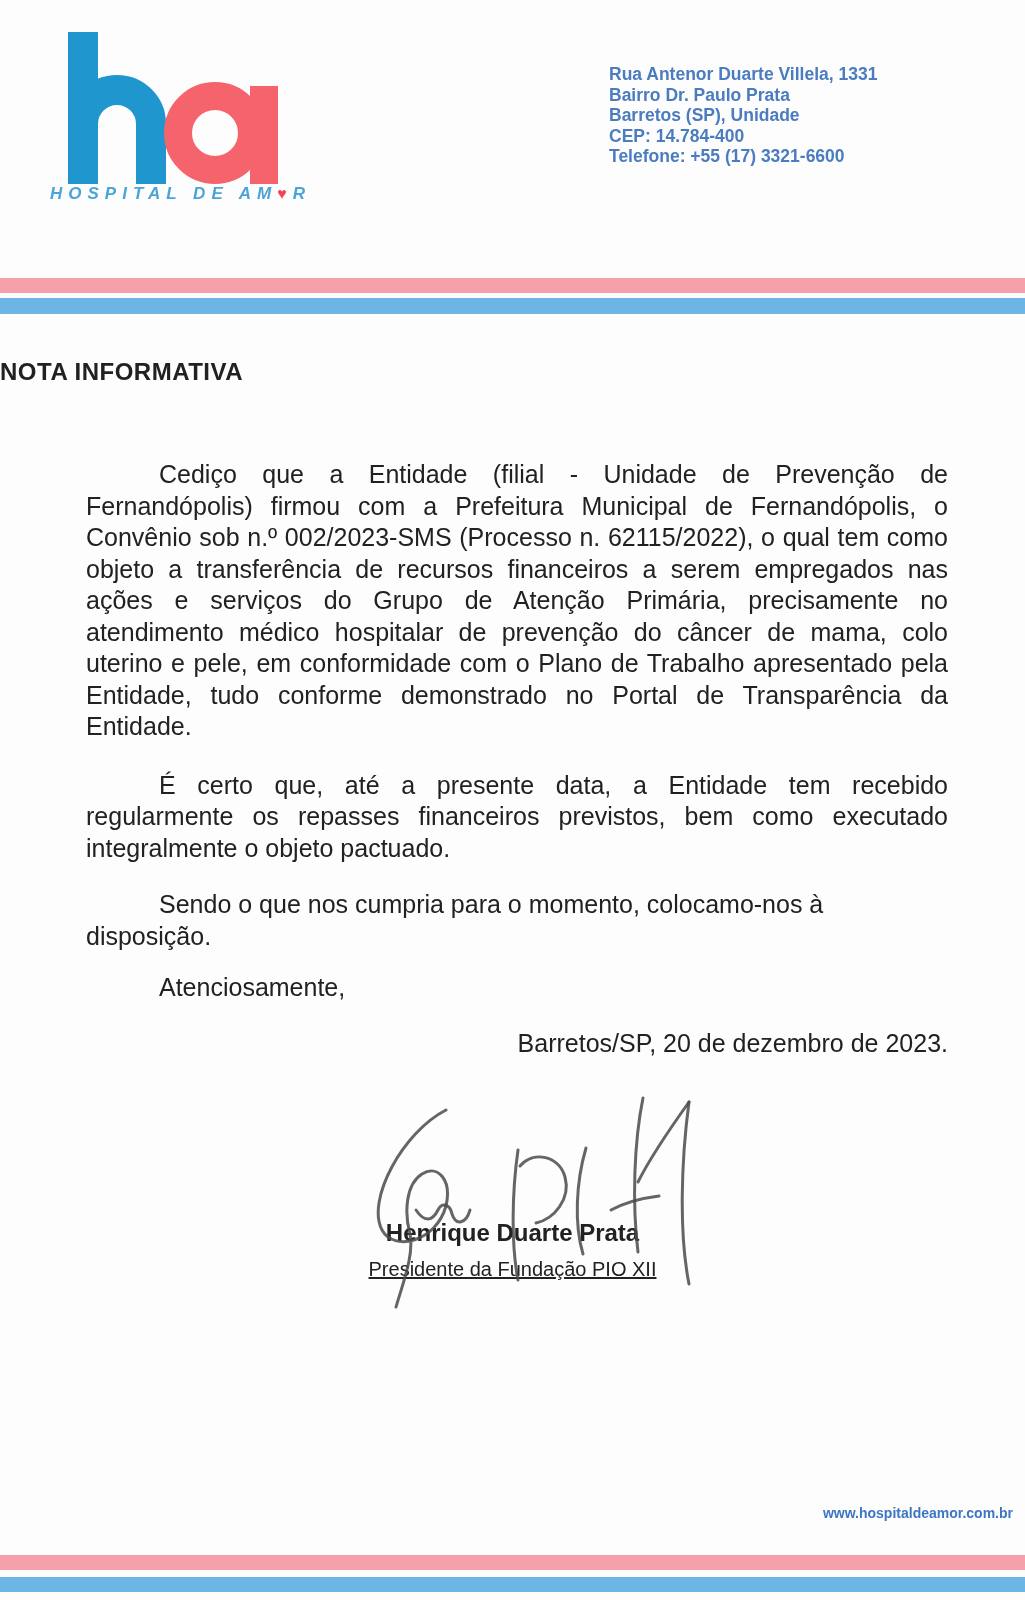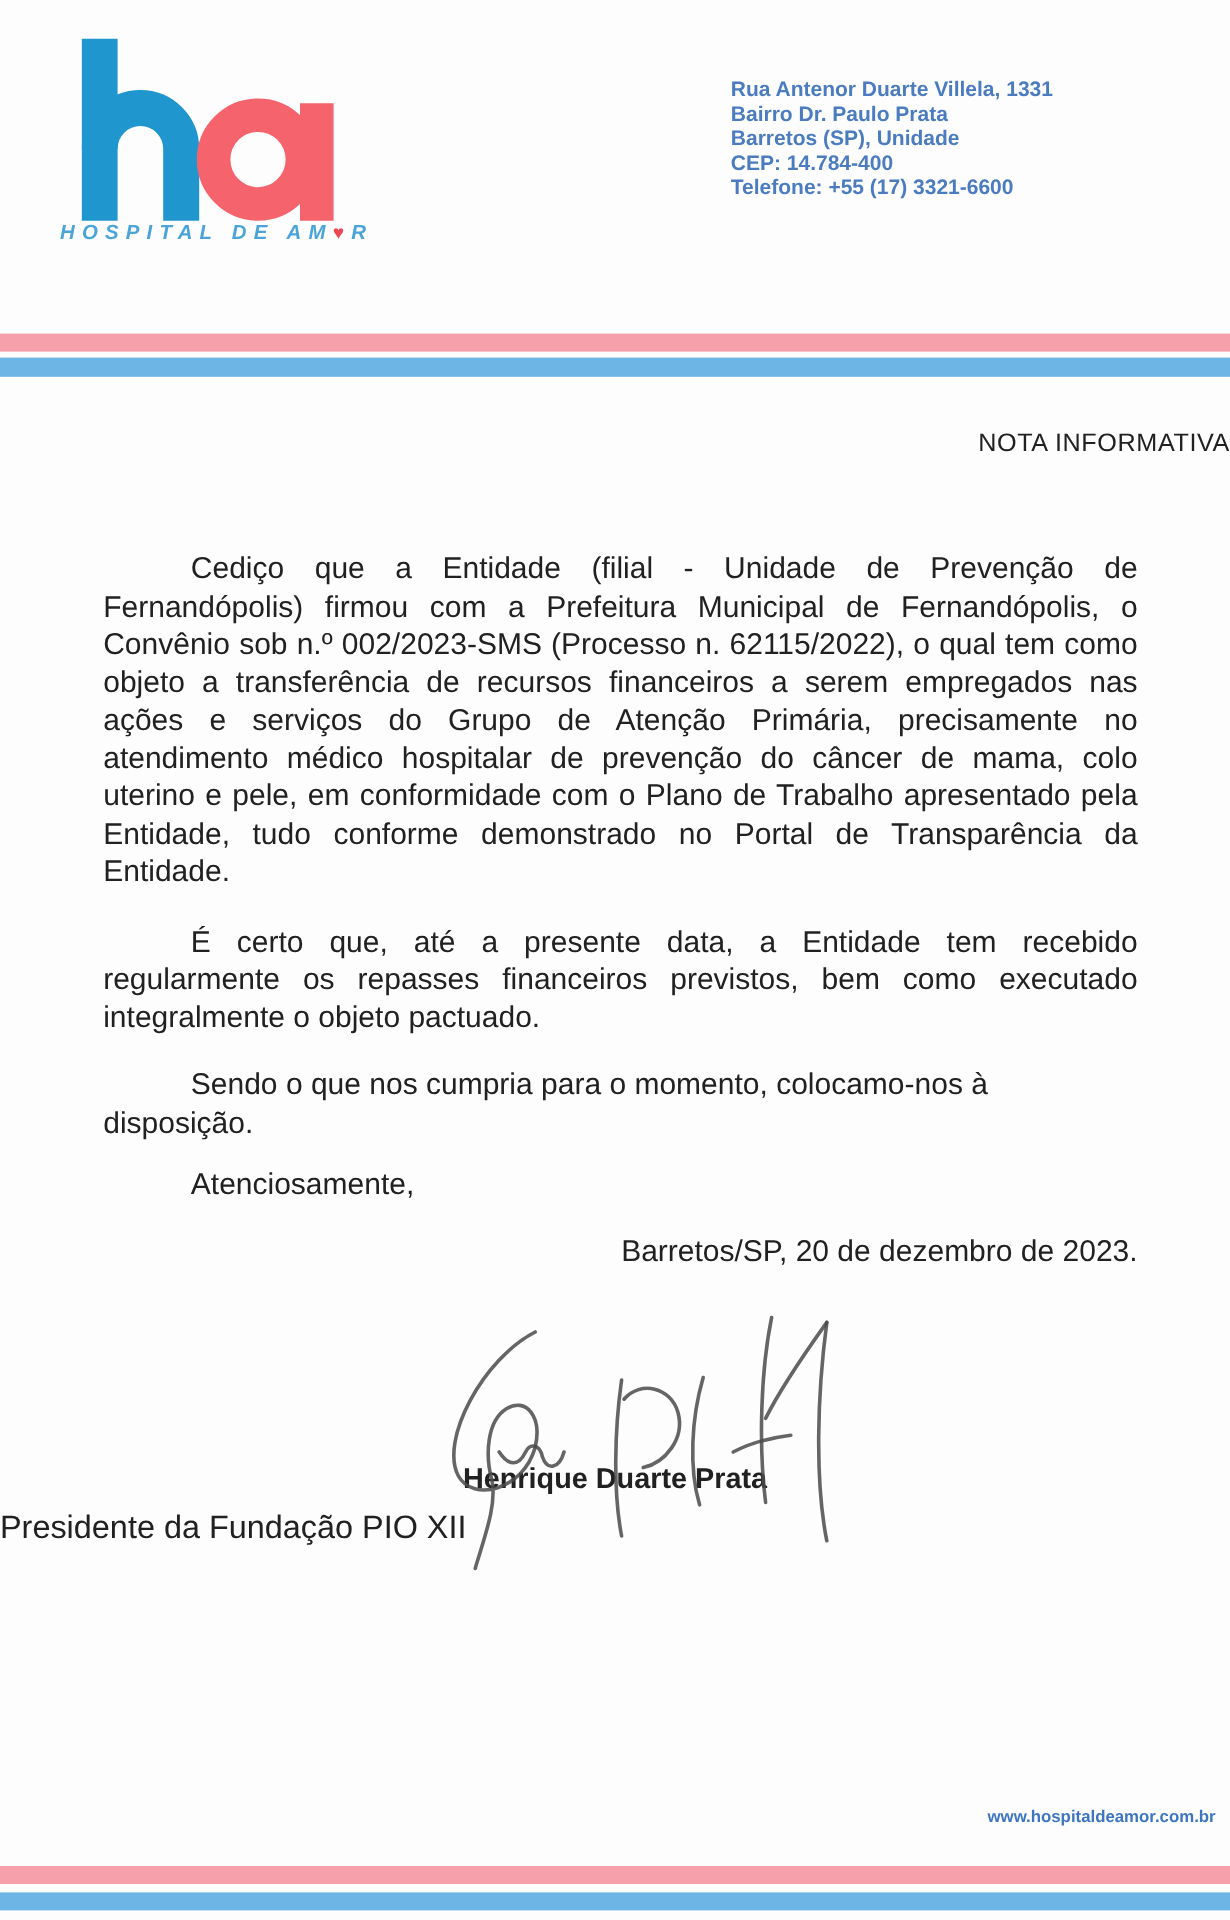--- a/index.html
+++ b/index.html
@@ -43,22 +43,22 @@
   .stripe.pink { background:var(--stripe-pink,#F5A0AA); }
   .stripe.blue { background:var(--stripe-blue,#6CB5E4); }
   .stripe.top-pink    { top:278px;  height:15px; }
   .stripe.top-blue    { top:298px;  height:16px; }
   .stripe.bottom-pink { top:1555px; height:15px; }
   .stripe.bottom-blue { top:1577px; height:15px; }
 
   
   .doc-title {
     position:absolute; top:358px; left:0;
-    width:100%; text-align:right;
-    font-size:21px; font-weight:normal;
+    width:100%; text-align:left;
+    font-size:24px; font-weight:bold;
     letter-spacing:0.5px;
     margin:0;
   }
   .body-text {
     position:absolute; left:82px; top:455px;
     width:870px;
     font-size:25px; line-height:31.5px;
   }
   .body-text p { margin:4px; }
   .indent { text-indent:73px; }
@@ -72,21 +72,21 @@
   
   .sig-svg { position:absolute; left:358px; top:1082px; z-index:3; }
   .sig-svg path { stroke:#4a4a4a; stroke-width:3; fill:none;
                   stroke-linecap:round; opacity:0.85; }
   .sig-name {
     position:absolute; top:1219px; left:0; width:100%;
     text-align:center; font-size:24px; font-weight:bold; z-index:2;
   }
   .sig-role {
     position:absolute; top:1258px; left:0; width:100%;
-    text-align:left; font-size:27px; z-index:2;
+    text-align:center; font-size:20px; z-index:2;text-decoration:underline;
   }
 
   
   .website {
     position:absolute; top:1505px; right:12px;
     font-size:14px; font-weight:bold;
     color:var(--website-blue,#3C76C2);
   }
 </style>
 </head>

